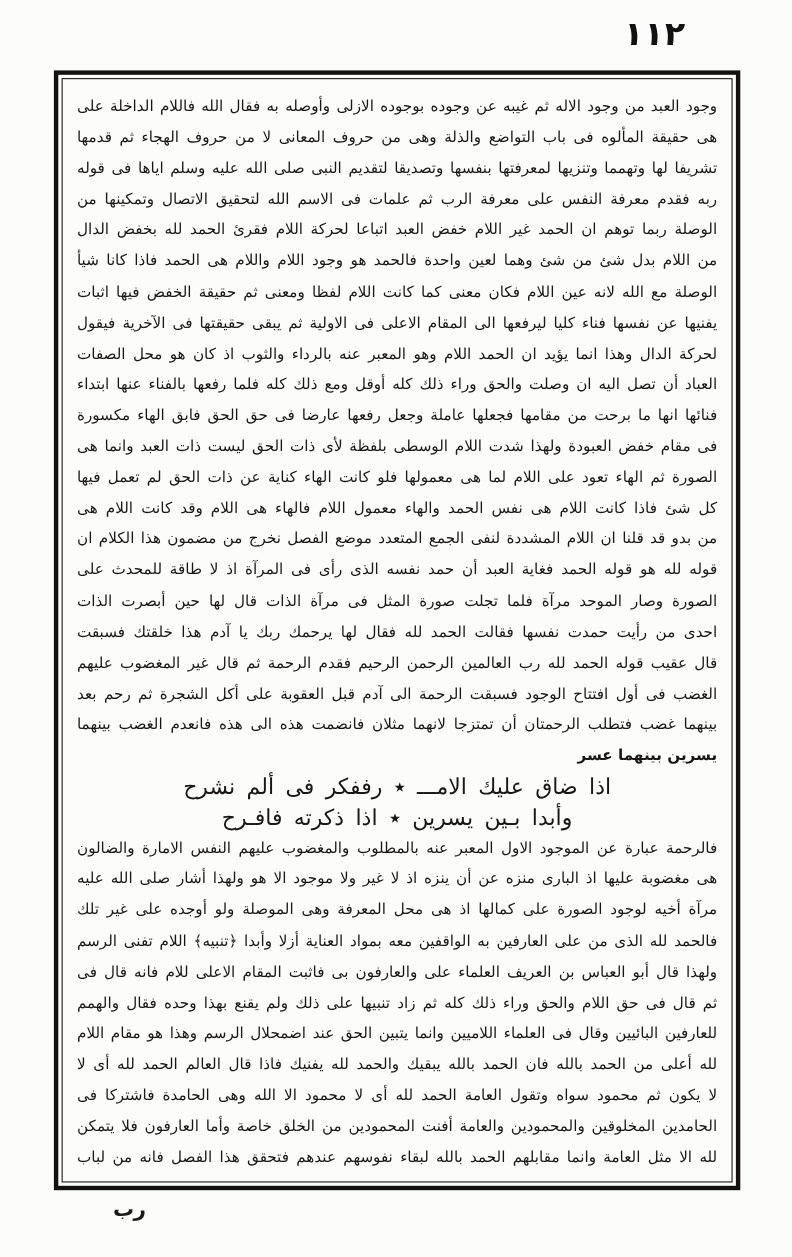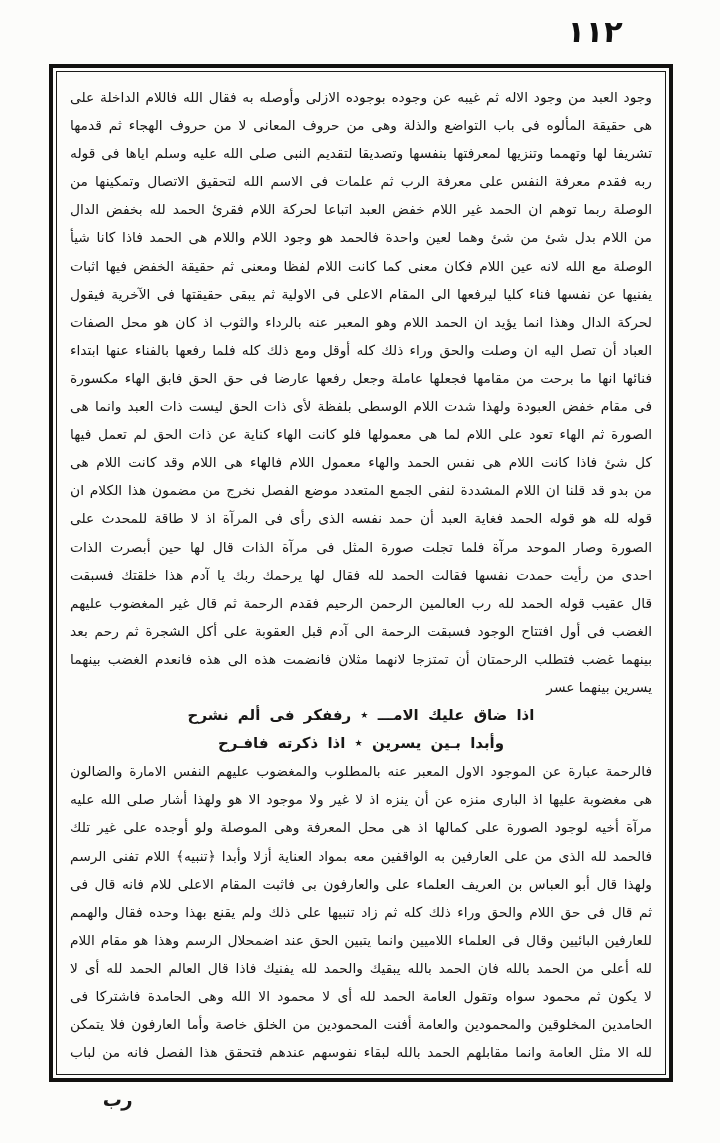--- a/index.html
+++ b/index.html
@@ -45,26 +45,26 @@
     color:#181716;
   }
   .line-justify{
     white-space:normal;
     text-align:justify;
     text-align-last:justify;
     word-spacing:1px;
   }
   .line-right{
     text-align:right;
-    font-weight:normal;
+    font-weight:bold;
   }
   .line-center{
     text-align:center;
-    font-weight:bold;
-    font-size:15px;
+    font-weight:normal;
+    font-size:20px;
     word-spacing:4px;
   }
   .catchword{
     position:absolute;left:103px;top:1088px;
     font-size:19px;font-weight:bold;color:#1a1918;
     direction:rtl;
     transform:skewX(-4deg);
   }
 </style>
 </head>

